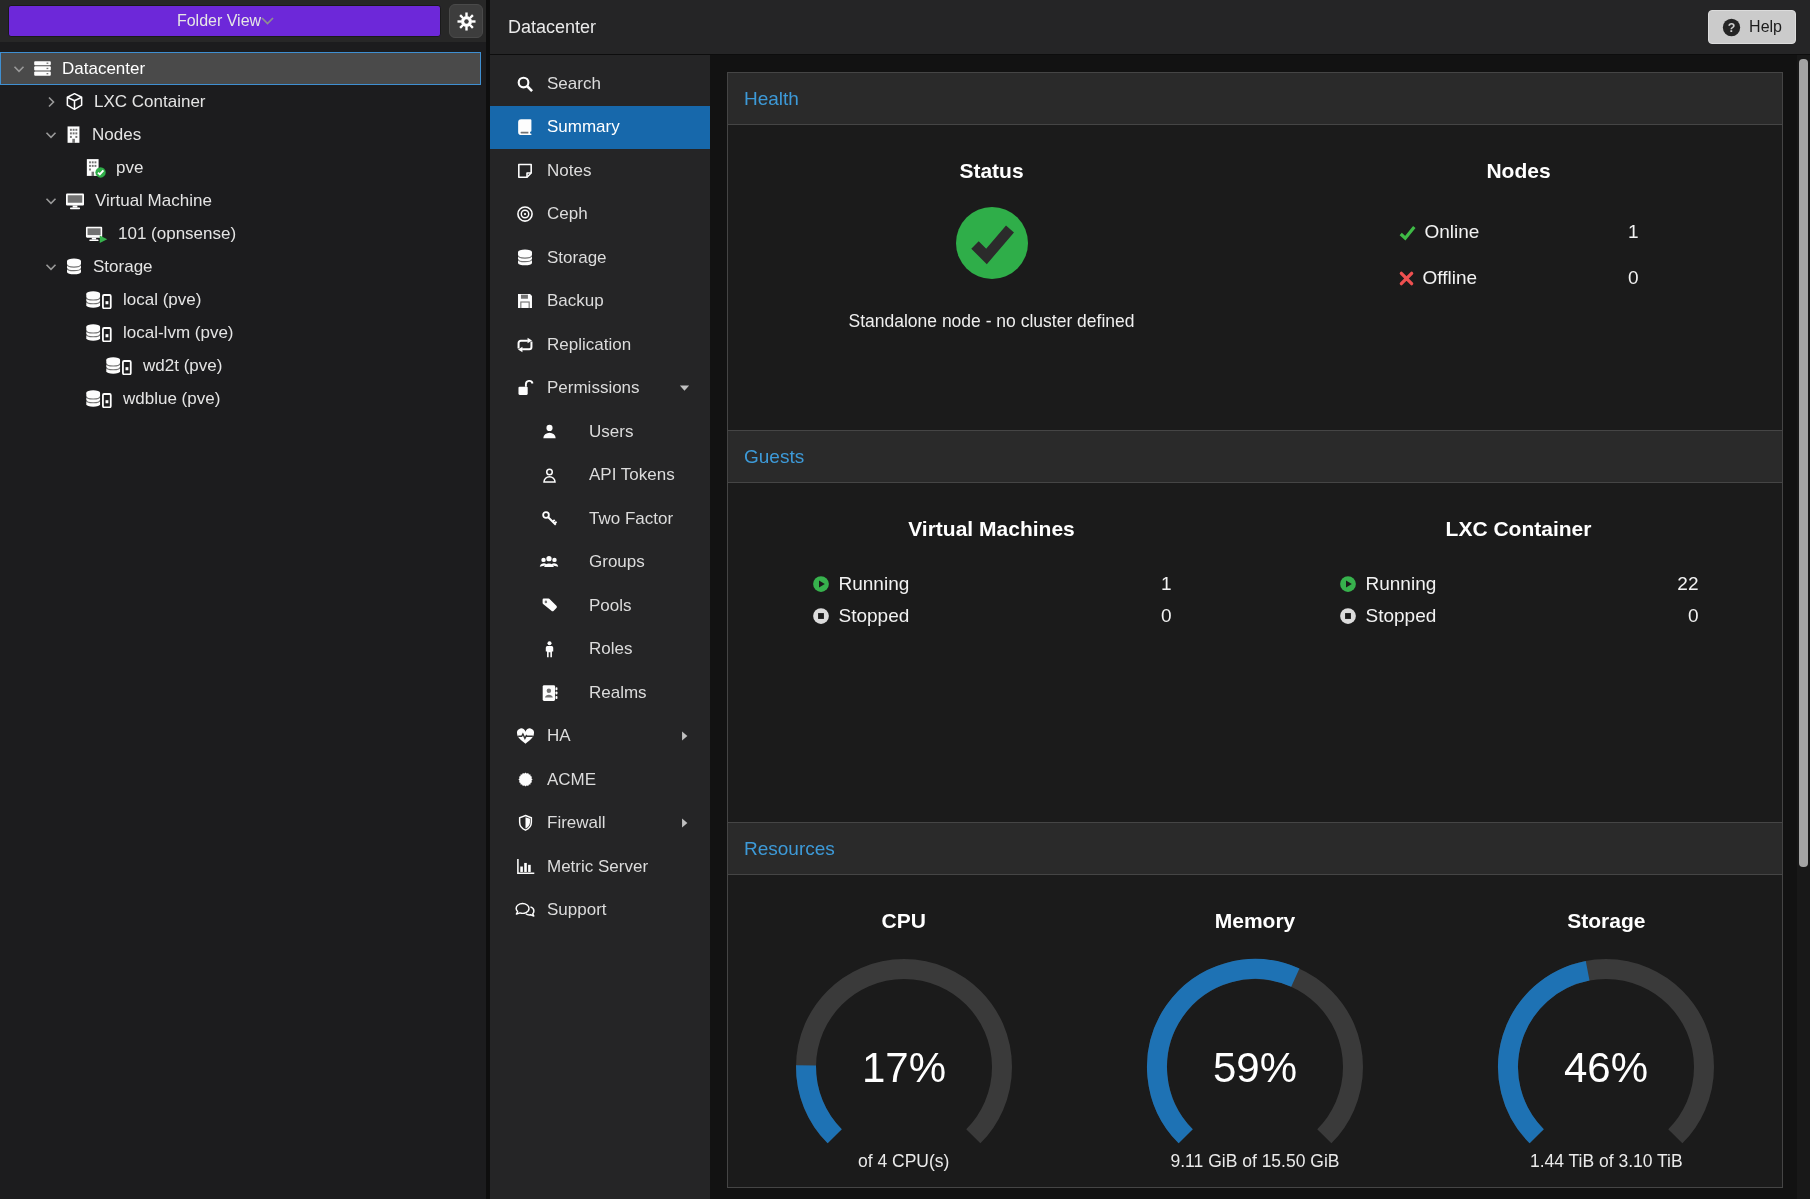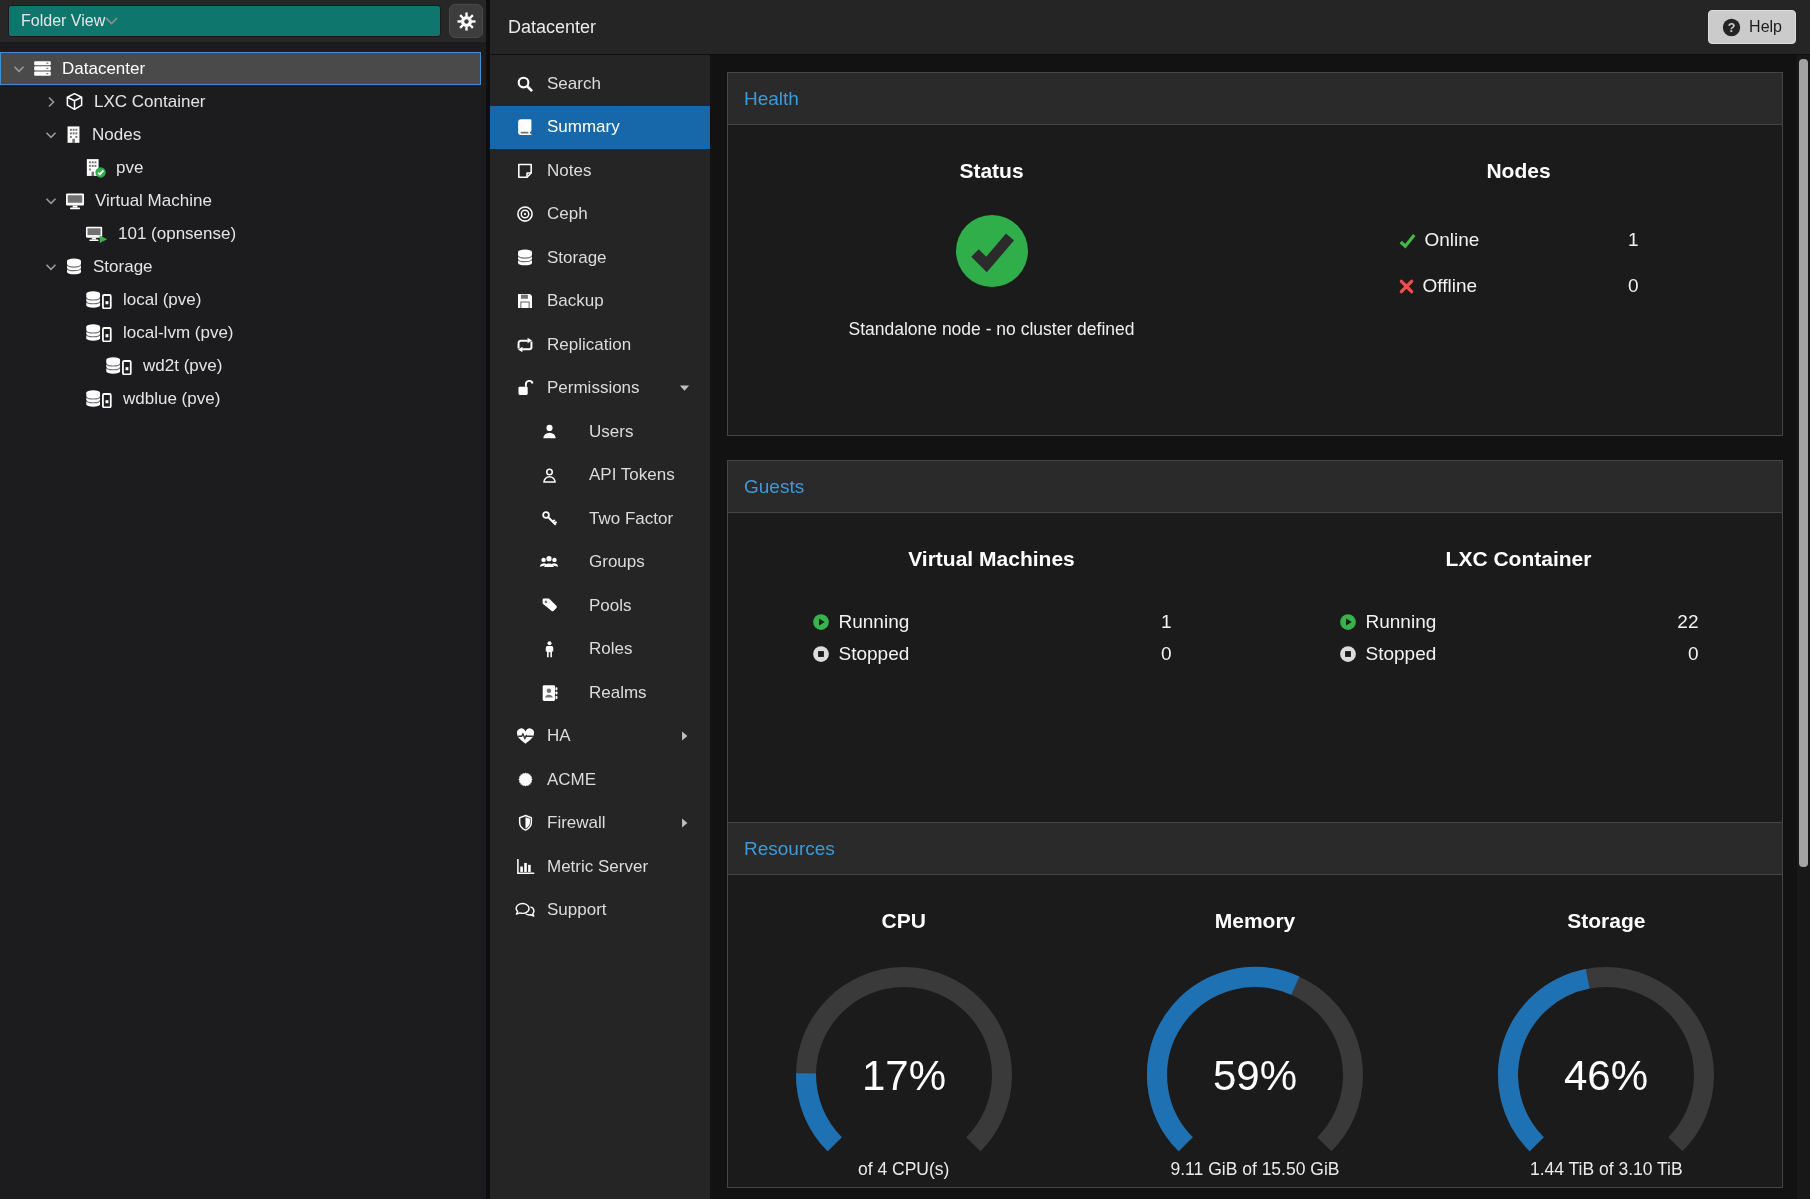--- a/index.html
+++ b/index.html
@@ -1,22 +1,22 @@
 <!DOCTYPE html>
 <html><head>
 <meta charset="utf-8">
 <style>
   html,body{margin:0;padding:0;background:#0e0e0e;}
   .screen{position:relative;width:1810px;height:1199px;background:#0e0e0e;overflow:hidden;
           font-family:"Liberation Sans",sans-serif;color:#e6e6e6;-webkit-font-smoothing:antialiased;}
   
   .left-panel{position:absolute;left:0;top:0;width:486px;height:1199px;background:#1c1c1e;}
   .tree-toolbar{height:42px;background:#272727;display:flex;align-items:center;padding:0 3px 0 8px;gap:8px;box-sizing:border-box;}
-  .combo{flex:1;height:30px;background:#0f766e;border:1px solid #1a1a1a;border-radius:3px;display:flex;
-         align-items:center;justify-content:flex-start;padding:0 10px 0 12px;color:#e6e6e6;font-size:16px;cursor:pointer;}
+  .combo{flex:1;height:30px;background:#6d28d9;border:1px solid #1a1a1a;border-radius:3px;display:flex;
+         align-items:center;justify-content:center;padding:0 10px 0 12px;color:#e6e6e6;font-size:16px;cursor:pointer;}
   .gear-btn{width:34px;height:34px;background:#3d3d3d;border:1px solid #4a4a4a;border-radius:6px;display:flex;
             align-items:center;justify-content:center;color:#fff;padding:0;cursor:pointer;}
   .tree{padding-top:10px;}
   .tree-row{height:33px;display:flex;align-items:center;color:#e4e4e4;font-size:17px;box-sizing:border-box;
             margin-right:5px;border:1px solid transparent;cursor:pointer;}
   .tree-row.selected{background:#4a4a4a;border:1px solid #3f8fd1;color:#fff;}
   .tree-caret{width:22px;display:flex;align-items:center;color:#9a9a9a;}
   .tree-icon{display:flex;align-items:center;margin-right:10px;color:#fdfdfd;}
   .tree-label{white-space:nowrap;}
   
@@ -35,21 +35,21 @@
   .menu-icon{width:22px;display:flex;justify-content:center;align-items:center;margin-right:11px;color:#fdfdfd;}
   .menu-caret{position:absolute;right:20px;top:50%;transform:translateY(-50%);display:flex;color:#c0c0c0;}
   
   .content{position:absolute;left:710px;top:55px;width:1087px;height:1144px;background:#121212;}
   .panel{position:absolute;left:17px;width:1056px;border:1px solid #454545;background:#1b1b1b;box-sizing:border-box;}
   .panel-header{height:52px;background:#2a2a2a;border-bottom:1px solid #454545;display:flex;align-items:center;
                 padding:0 16px;font-size:19px;color:#3d9ad8;box-sizing:border-box;}
   .panel-body{position:relative;}
   .split-body{display:flex;}
   .hcol{flex:1;display:flex;flex-direction:column;align-items:center;}
-  .col-heading{margin:8px;margin-top:34px;font-size:21px;font-weight:bold;color:#fff;}
+  .col-heading{margin:0;margin-top:34px;font-size:21px;font-weight:bold;color:#fff;}
   .big-check{margin-top:22px;display:flex;}
   .status-msg{margin-top:30px;font-size:17.5px;color:#efefef;}
   .stat-rows{display:flex;flex-direction:column;justify-content:flex-end;}
   .stat-rows.nodes{width:240px;margin-top:38px;gap:24px;}
   .stat-rows.guests{width:360px;margin-top:32px;gap:10px;}
   .stat-row{display:flex;align-items:center;font-size:19px;color:#f2f2f2;}
   .s-icon{display:flex;margin-right:9px;}
   .s-value{margin-left:auto;}
   .rcol{flex:1;display:flex;flex-direction:column;align-items:center;}
   .gauge{margin-top:16px;}
@@ -534,21 +534,21 @@
                   </svg>
                 </span>
                 <span class="s-label">Offline</span>
                 <span class="s-value">0</span>
               </div>
             </div>
         </div>
       </div>
     </section>
 
-    <section class="panel" style="top:405px;height:402px;">
+    <section class="panel" style="top:375px;height:402px;">
       <div class="panel-header">
         <span>Guests</span>
       </div>
       <div class="panel-body split-body" id="guest-cols" style="height:301px;">
           <div class="hcol">
             <h3 class="col-heading">Virtual Machines</h3>
             <div class="stat-rows guests">
               <div class="stat-row">
                 <span class="s-icon" style="display:flex;">
                   <svg width="18" height="18" viewBox="0 0 16 16">

